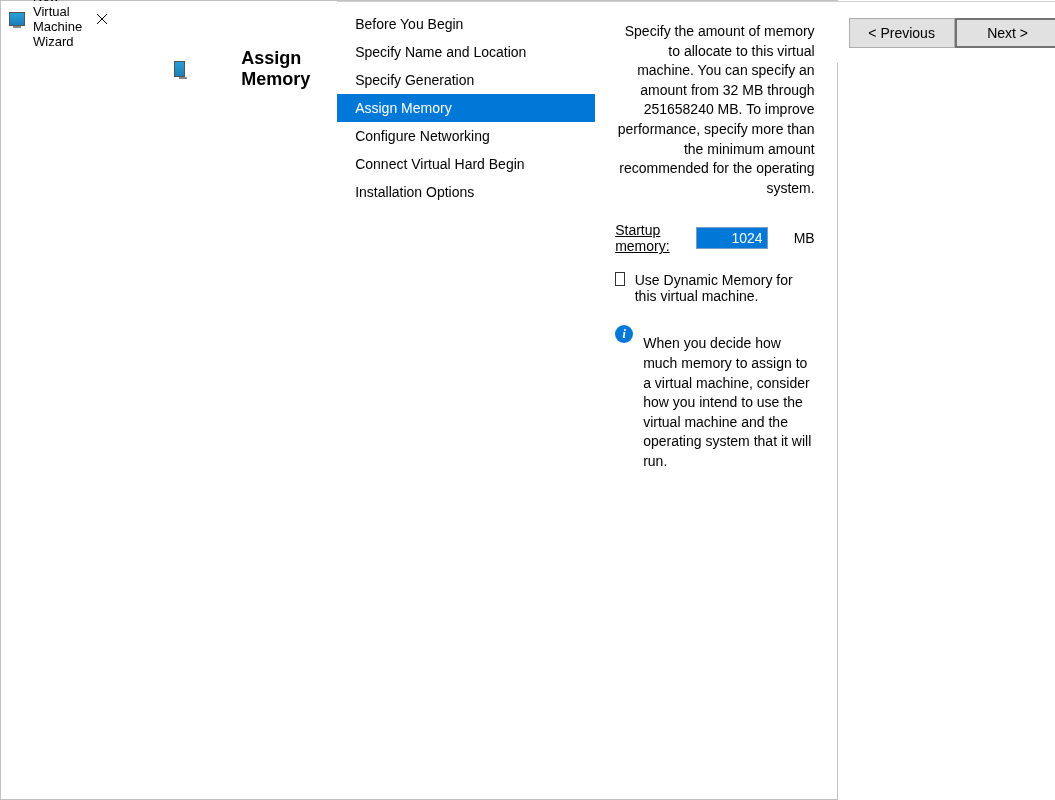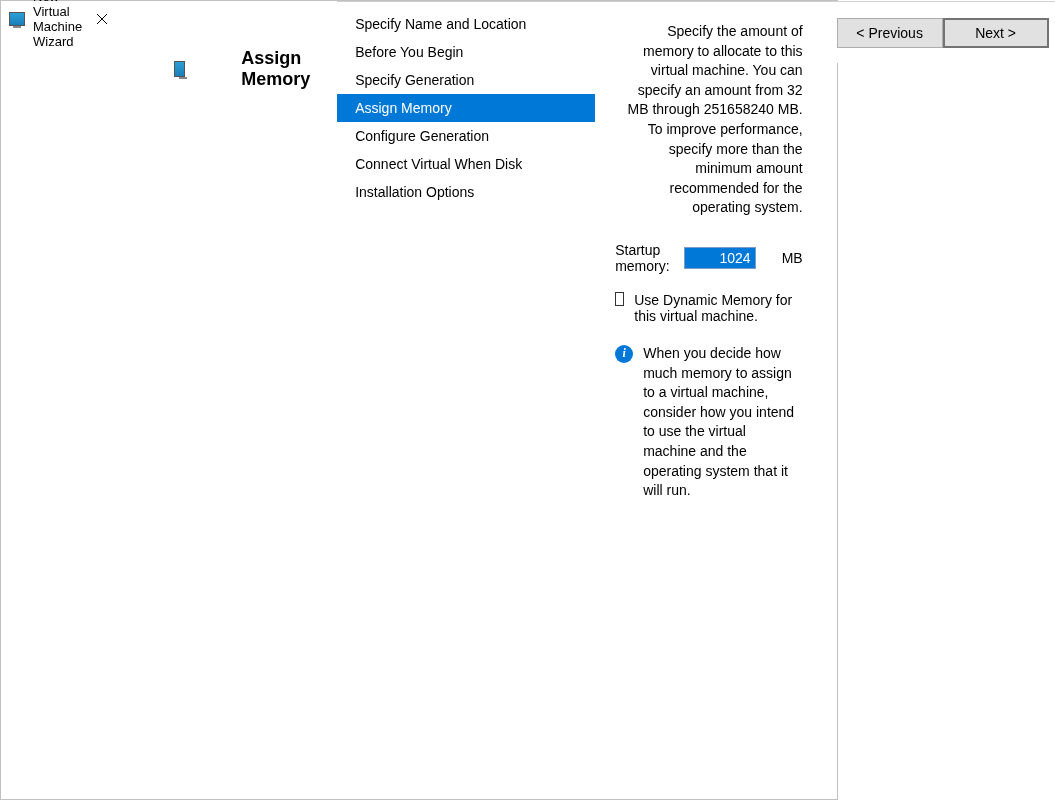--- a/index.html
+++ b/index.html
@@ -126,29 +126,31 @@
       margin-bottom: 24px;
       text-align: right;
     }
     .memory-row {
       display: flex;
       align-items: center;
       margin-bottom: 18px;
     }
     .memory-label {
       margin-right: 14px;
+      text-decoration: underline;
     }
     .memory-input {
       width: 72px;
       height: 22px;
       border: 1px solid #7a9cc6;
       text-align: right;
       padding: 0 4px;
       font-size: 14px;
       font-family: inherit;
+      margin-left: 12px;
     }
     .memory-selected {
       background: #0078d7;
       color: #fff;
     }
     .memory-unit {
       margin-left: 26px;
     }
     .checkbox-row {
       display: flex;
@@ -178,20 +180,21 @@
       font-weight: bold;
       font-size: 12px;
       font-style: italic;
       font-family: Georgia, serif;
       margin-right: 10px;
       flex-shrink: 0;
       margin-top: 1px;
     }
     .info-text {
       line-height: 1.4;
+      margin-top: 10px;
     }
     .footer {
       height: 62px;
       border-top: 1px solid #d0d0d0;
       display: flex;
       align-items: center;
       justify-content: flex-end;
       padding: 0 14px;
       background: #ffffff;
       gap: 10px;
@@ -235,26 +238,26 @@
   </div>
 
   <div class="header-area">
     <div class="header-icon"></div>
     <div class="header-title">Assign Memory</div>
   </div>
 
   <div class="main-body">
 
     <div class="sidebar">
+      <div class="sidebar-item">Before You Begin</div>
       <div class="sidebar-item">Specify Name and Location</div>
-      <div class="sidebar-item">Before You Begin</div>
       <div class="sidebar-item">Specify Generation</div>
       <div class="sidebar-item active">Assign Memory</div>
-      <div class="sidebar-item">Configure Generation</div>
-      <div class="sidebar-item">Connect Virtual When Disk</div>
+      <div class="sidebar-item">Configure Networking</div>
+      <div class="sidebar-item">Connect Virtual Hard Begin</div>
       <div class="sidebar-item indented">Installation Options</div>
     </div>
 
     <div class="content-area">
       <div class="description">Specify the amount of memory to allocate to this virtual machine. You can specify an amount from 32 MB through 251658240 MB. To improve performance, specify more than the minimum amount recommended for the operating system.</div>
 
       <div class="memory-row">
         <span class="memory-label">Startup memory:</span>
         <input class="memory-input memory-selected" type="text" value="1024" style="">
         <span class="memory-unit">MB</span>

